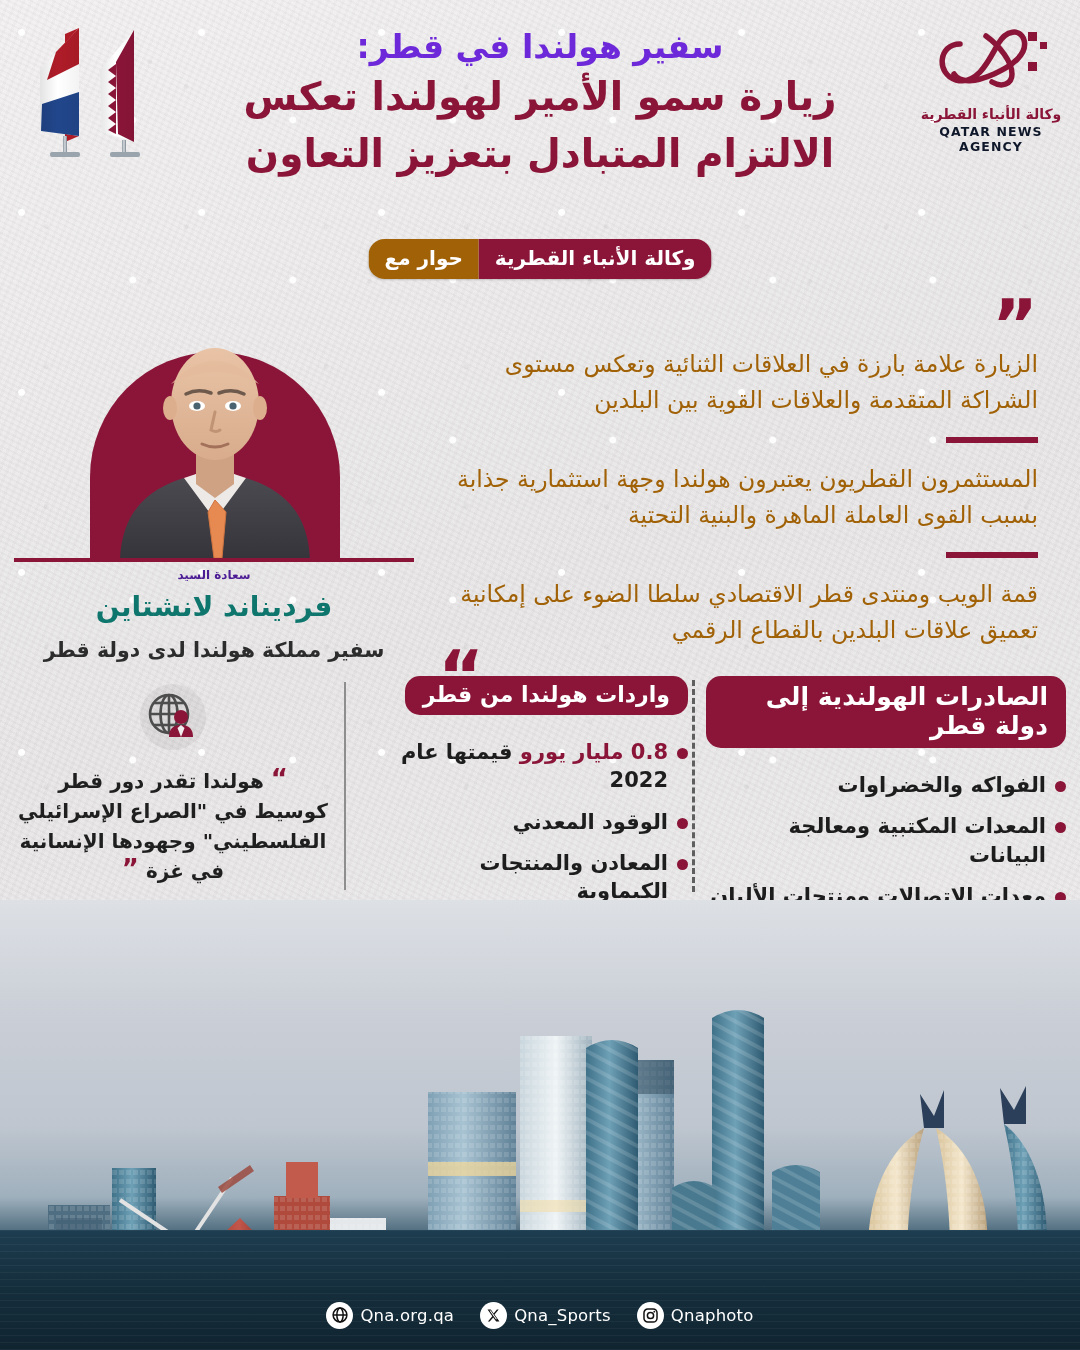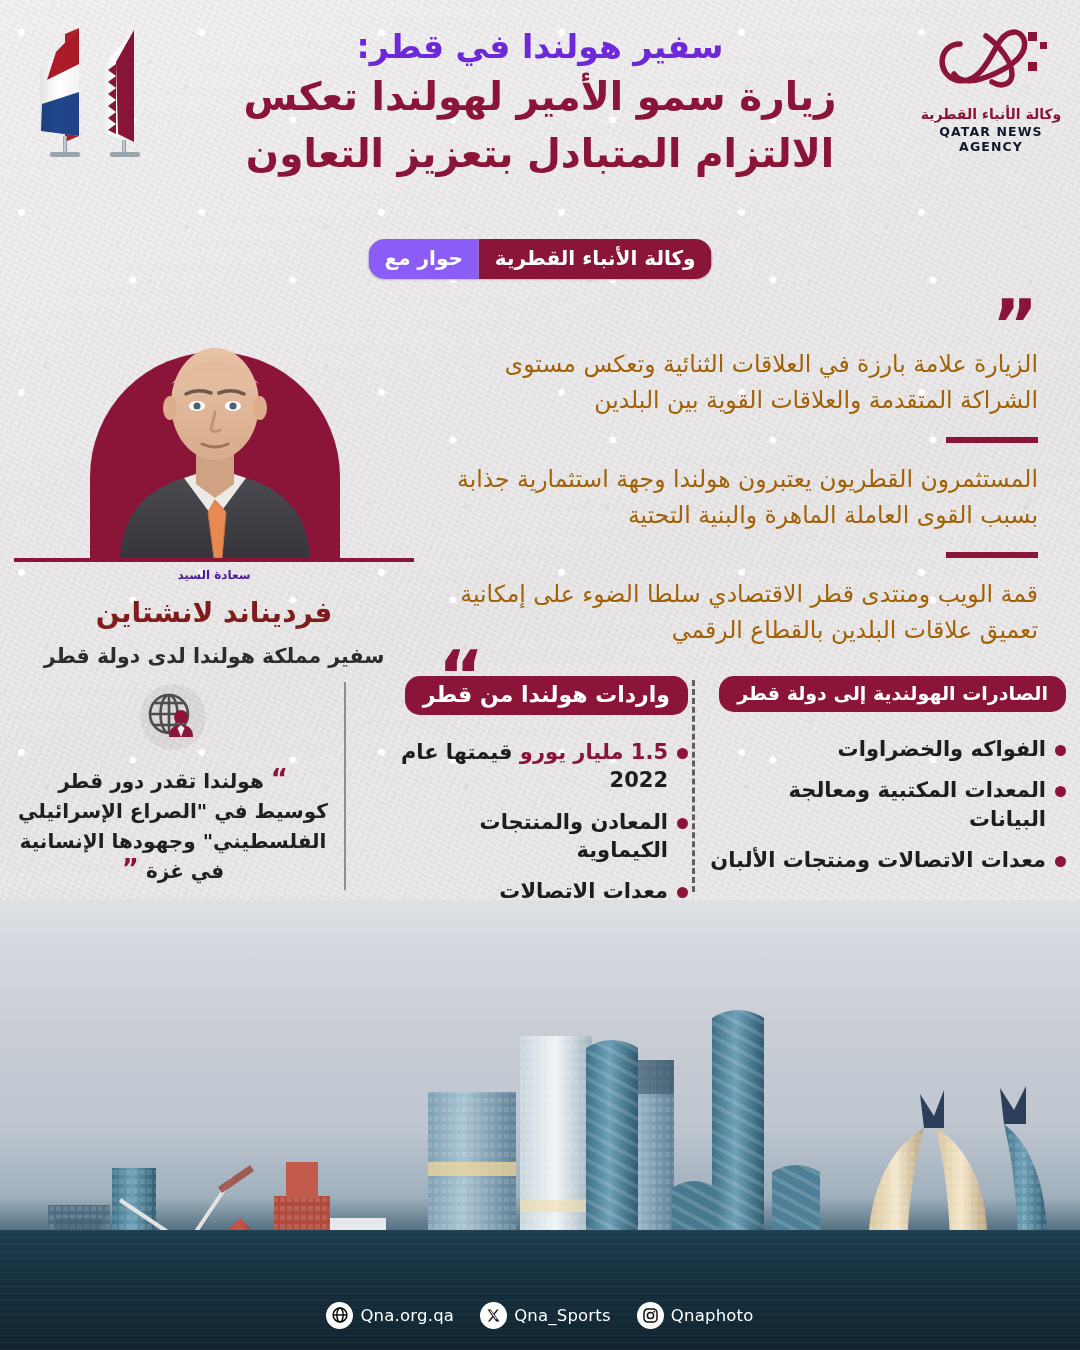--- a/index.html
+++ b/index.html
@@ -38,42 +38,42 @@
   .title-wrap { position: absolute; right: 170px; top: 26px; width: 740px; text-align: center; }
   .kicker { font-size: 33px; color: #6d28d9; font-weight: bold; line-height: 1.25; }
   .headline { font-size: 39px; color: #8a1538; font-weight: bold; line-height: 1.34; margin-top: 4px; }
 
   .ribbon {
     position: absolute; left: 50%; transform: translateX(-50%); top: 239px;
     display: flex; align-items: stretch; border-radius: 16px; overflow: hidden;
     box-shadow: 0 1px 2px rgba(0,0,0,.18);
   }
   .ribbon .seg-a { background: #8a1538; color: #fff; font-size: 20px; font-weight: bold; padding: 7px 16px 9px; }
-  .ribbon .seg-b { background: #8b5cf6; color: #fff; font-size: 20px; font-weight: bold; padding: 7px 16px 9px; }
+  .ribbon .seg-b { background: #a16207; color: #fff; font-size: 20px; font-weight: bold; padding: 7px 16px 9px; }
 
   
   .quotes { position: absolute; right: 42px; top: 300px; width: 600px; text-align: right; }
   .qmark { color: #8a1538; font-weight: bold; line-height: .72; }
   .qmark.close { font-size: 70px; text-align: right; height: 46px; }
   .qmark.open  { font-size: 70px; text-align: left; height: 52px; margin-top: 2px; }
   .q-text { font-size: 23.5px; color: #a16207; line-height: 1.55; font-weight: 400; }
   .q-rule { width: 92px; height: 6px; background: #8a1538; margin: 18px 0 18px auto; }
 
   
   .portrait-box { position: absolute; left: 14px; top: 300px; width: 400px; height: 260px; }
   .semi {
     position: absolute; left: 76px; top: 52px; width: 250px; height: 208px;
     background: #8a1538; border-radius: 125px 125px 0 0;
   }
   .photo { position: absolute; left: 96px; top: 12px; width: 210px; height: 248px; overflow: hidden; }
   .under-rule { position: absolute; left: 0; top: 258px; width: 400px; height: 4px; background: #8a1538; }
 
   .person { position: absolute; left: 14px; top: 568px; width: 400px; text-align: center; }
   .p-pre { font-size: 12px; color: #4c1d95; font-weight: 700; }
-  .p-name { font-size: 28px; color: #7f1d1d; font-weight: bold; margin-top: 14px; }
+  .p-name { font-size: 28px; color: #0f766e; font-weight: bold; margin-top: 8px; }
   .p-role { font-size: 20.5px; color: #2c2c2c; font-weight: 600; margin-top: 15px; }
 
   
   .cols { position: absolute; left: 0; top: 676px; width: 1080px; height: 230px; }
   .divider-dashed {
     position: absolute; left: 692px; top: 4px; width: 0; height: 212px;
     border-right: 3px dashed #5f5f5f;
   }
   .divider-solid {
     position: absolute; left: 344px; top: 6px; width: 0; height: 208px;
@@ -82,21 +82,21 @@
 
   .col { position: absolute; top: 0; text-align: right; }
   .col-exports { right: 14px; width: 360px; }
   .col-imports { right: 392px; width: 300px; }
 
   .col-head {
     display: inline-block; background: #8a1538; color: #fff;
     font-size: 22px; font-weight: bold; padding: 6px 18px 8px;
     border-radius: 15px; margin-bottom: 10px;
   }
-  .col-exports .col-head { font-size: 19px; }
+  .col-exports .col-head { font-size: 25px; }
 
   .b-item {
     display: flex; align-items: flex-start; justify-content: flex-start;
     direction: rtl; gap: 9px; margin-top: 13px;
   }
   .dot { width: 11px; height: 11px; border-radius: 50%; background: #8a1538; flex: 0 0 11px; margin-top: 10px; }
   .b-text { font-size: 21px; color: #1d1d1d; font-weight: bold; line-height: 1.35; }
   .b-text .hl { color: #8a1538; }
 
   
@@ -271,21 +271,25 @@
       <div class="b-item">
         <span class="dot"></span>
         <span class="b-text">معدات الاتصالات ومنتجات الألبان</span>
       </div>
     </div>
 
     <div class="col col-imports">
       <div class="col-head">واردات هولندا من قطر</div>
       <div class="b-item">
         <span class="dot"></span>
-        <span class="b-text"><span class="hl">1.5 مليار يورو</span><span> قيمتها عام 2022</span></span>
+        <span class="b-text"><span class="hl">0.8 مليار يورو</span><span> قيمتها عام 2022</span></span>
+      </div>
+      <div class="b-item">
+        <span class="dot"></span>
+        <span class="b-text">الوقود المعدني</span>
       </div>
       <div class="b-item">
         <span class="dot"></span>
         <span class="b-text">المعادن والمنتجات الكيماوية</span>
       </div>
       <div class="b-item">
         <span class="dot"></span>
         <span class="b-text">معدات الاتصالات</span>
       </div>
     </div>

